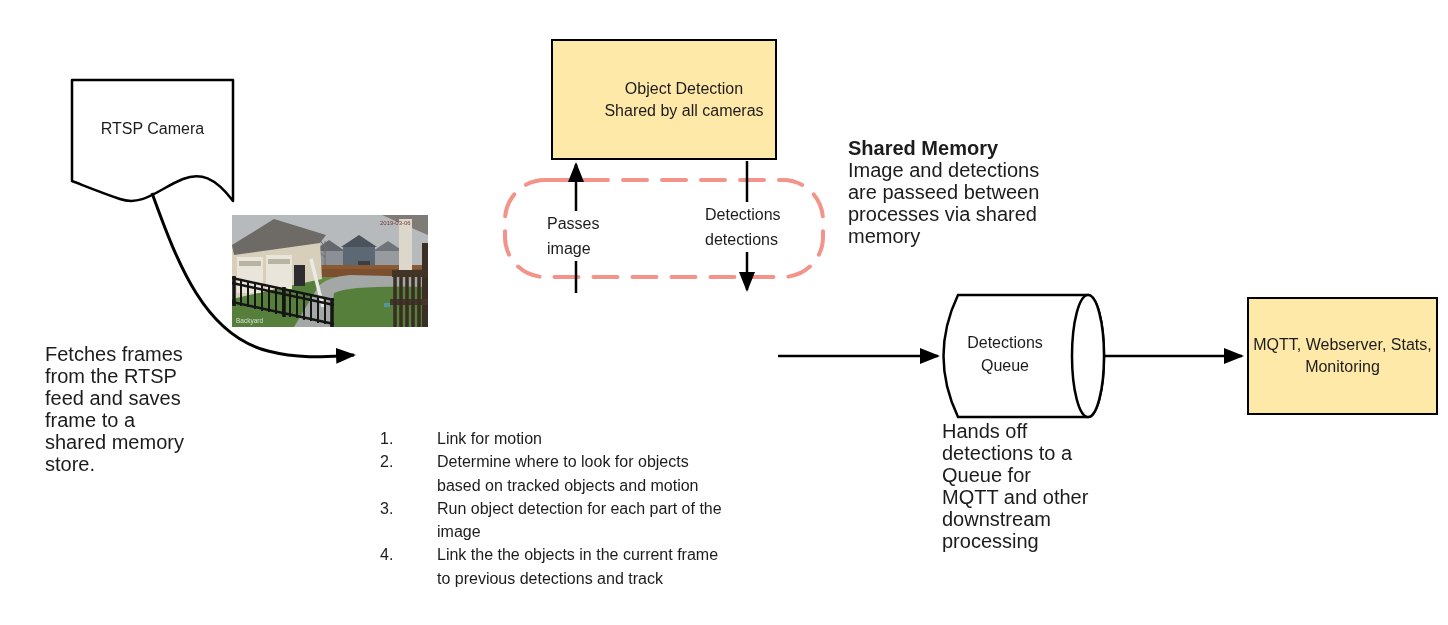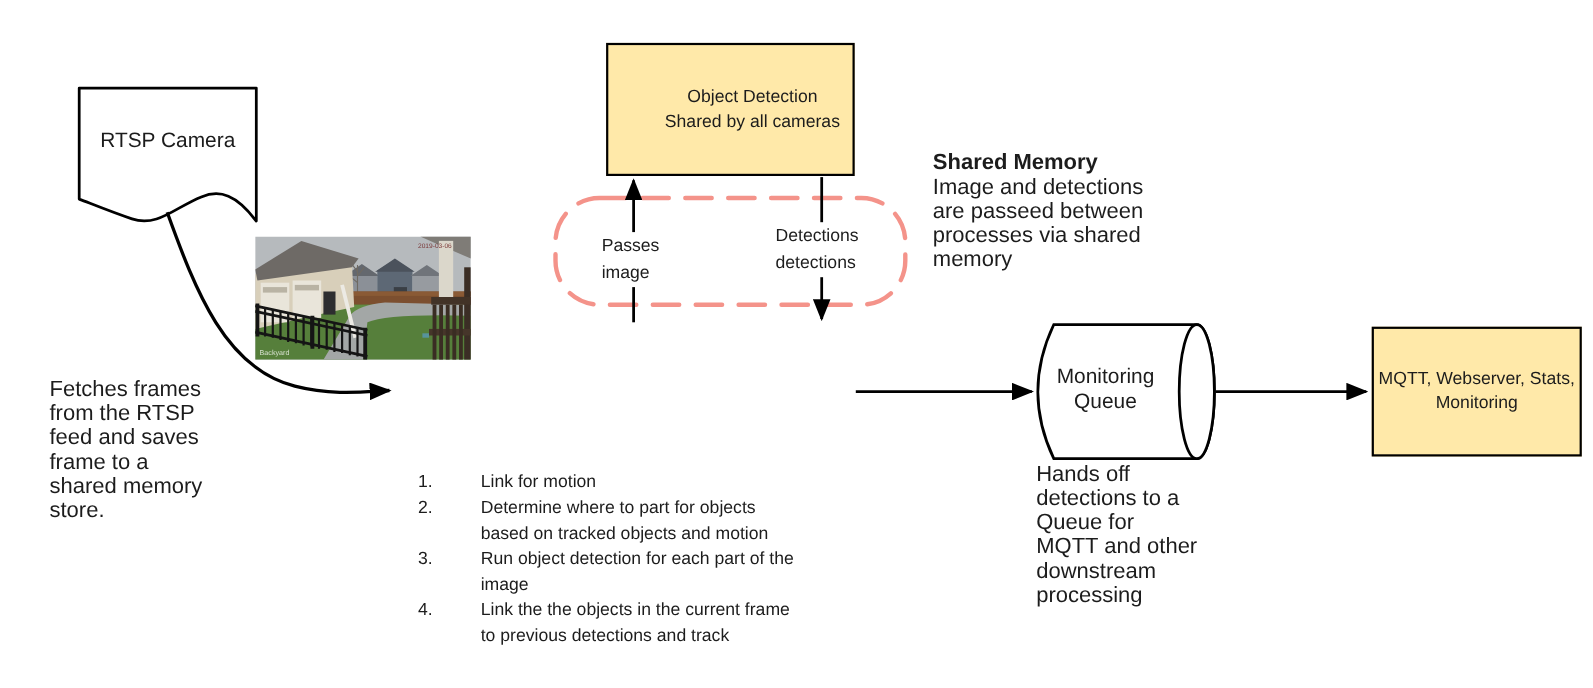--- a/index.html
+++ b/index.html
@@ -11,21 +11,21 @@
   .box{
     position:absolute;background:#ffe9a9;border:2px solid #000;box-sizing:border-box;
     display:flex;flex-direction:column;align-items:center;justify-content:center;
     text-align:center;font-size:16px;line-height:22px;z-index:2;
   }
   .note{position:absolute;font-size:20px;line-height:22px;z-index:4;}
   .conn-label{
     position:absolute;font-size:16px;line-height:25px;background:#ffffff;
     padding:0 2px;z-index:5;
   }
-  .shape-label{position:absolute;font-size:19px;line-height:22px;text-align:center;z-index:5;}
+  .shape-label{position:absolute;font-size:16px;line-height:22px;text-align:center;z-index:5;}
   .steps{position:absolute;left:380px;top:427px;z-index:4;font-size:16px;line-height:23.3px;}
   .step-row{display:flex;}
   .step-num{width:57px;flex:0 0 57px;}
   .step-text{width:295px;}
   svg text{font-family:"Liberation Sans","DejaVu Sans",sans-serif;}
   .italic{}
   .bold{font-weight:bold;}
 </style>
 </head>
 <body>
@@ -64,21 +64,21 @@
     <div class="italic">Shared by all cameras</div>
   </div>
 
 
   <div class="box" style="left:1247px;top:297px;width:191px;height:118px;align-items:flex-end;">
     <div>MQTT, Webserver, Stats, Monitoring</div>
   </div>
 
   <div class="shape-label" style="left:72px;top:118px;width:161px;">RTSP Camera</div>
 
-  <div class="shape-label" style="left:953px;top:331px;width:104px;line-height:23px;">Monitoring Queue</div>
+  <div class="shape-label" style="left:953px;top:331px;width:104px;line-height:23px;">Detections Queue</div>
 
   <div class="conn-label" style="left:545px;top:211px;width:62px;">Passes image</div>
 
   <div class="conn-label" style="left:703px;top:202px;width:84px;">Detections detections</div>
 
   <div class="note" style="left:45px;top:343px;width:151px;">Fetches frames from the RTSP feed and saves frame to a shared memory store.</div>
 
   <div class="note" style="left:848px;top:137px;width:200px;">
     <div class="bold">Shared Memory</div>
     <div>Image and detections are passeed between processes via shared memory</div>
@@ -86,21 +86,21 @@
 
   <div class="note" style="left:942px;top:420px;width:150px;">Hands off detections to a Queue for MQTT and other downstream processing</div>
 
   <div class="steps">
     <div class="step-row">
       <div class="step-num">1.</div>
       <div class="step-text">Link for motion</div>
     </div>
     <div class="step-row">
       <div class="step-num">2.</div>
-      <div class="step-text">Determine where to part for objects based on tracked objects and motion</div>
+      <div class="step-text">Determine where to look for objects based on tracked objects and motion</div>
     </div>
     <div class="step-row">
       <div class="step-num">3.</div>
       <div class="step-text">Run object detection for each part of the image</div>
     </div>
     <div class="step-row">
       <div class="step-num">4.</div>
       <div class="step-text">Link the the objects in the current frame to previous detections and track</div>
     </div>
   </div>

